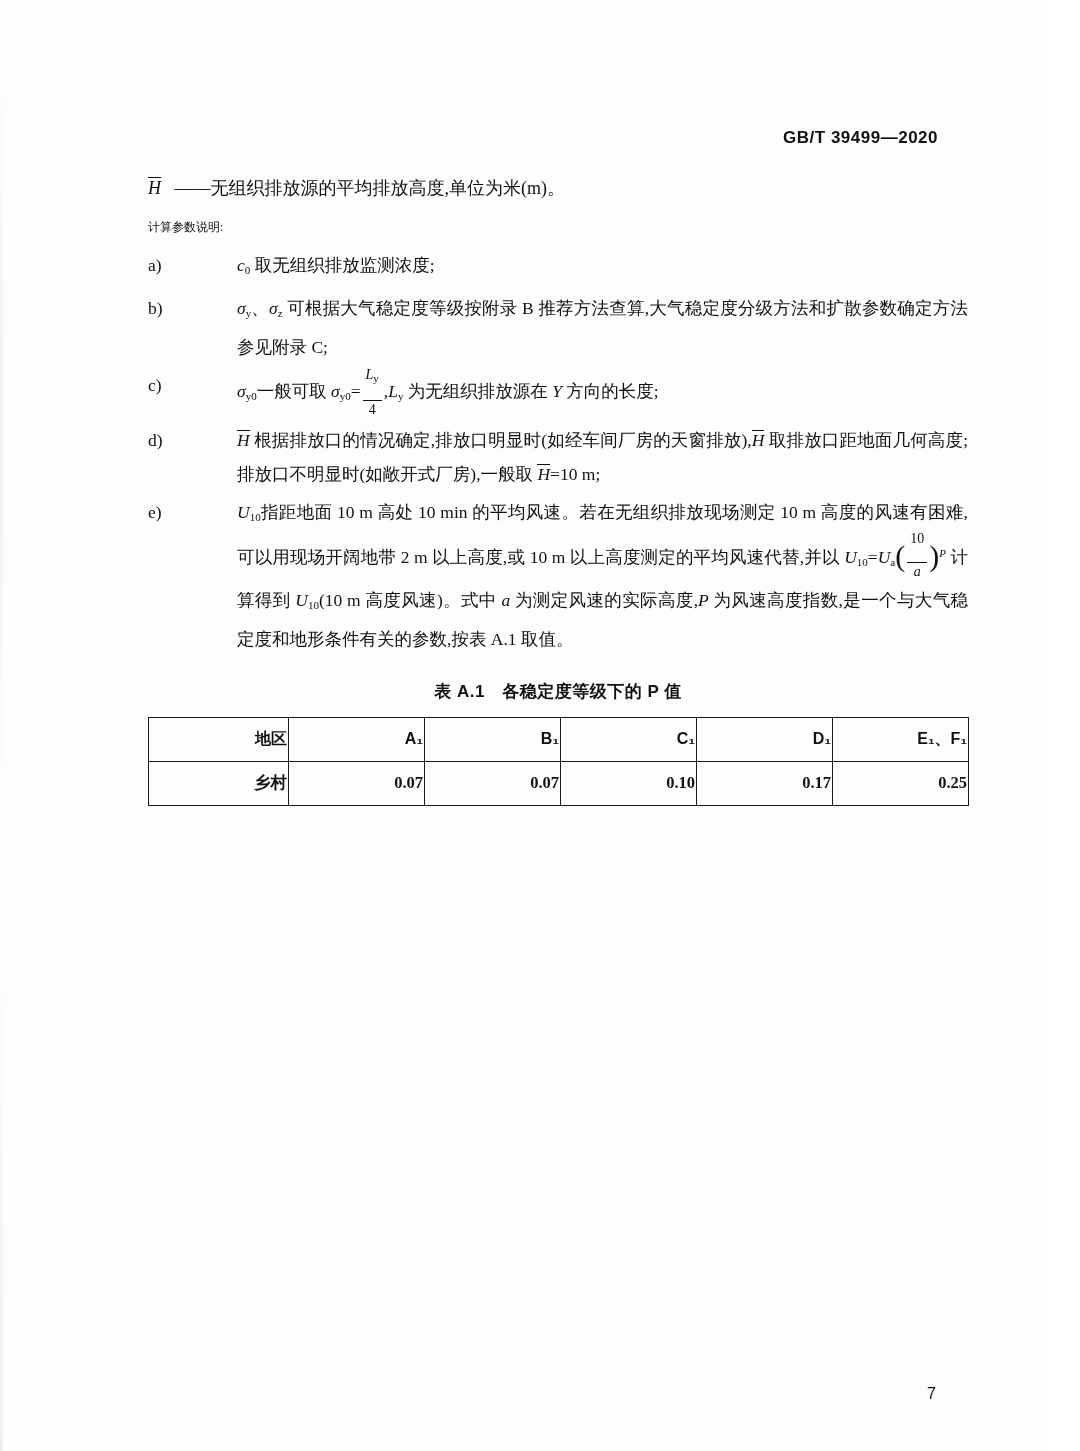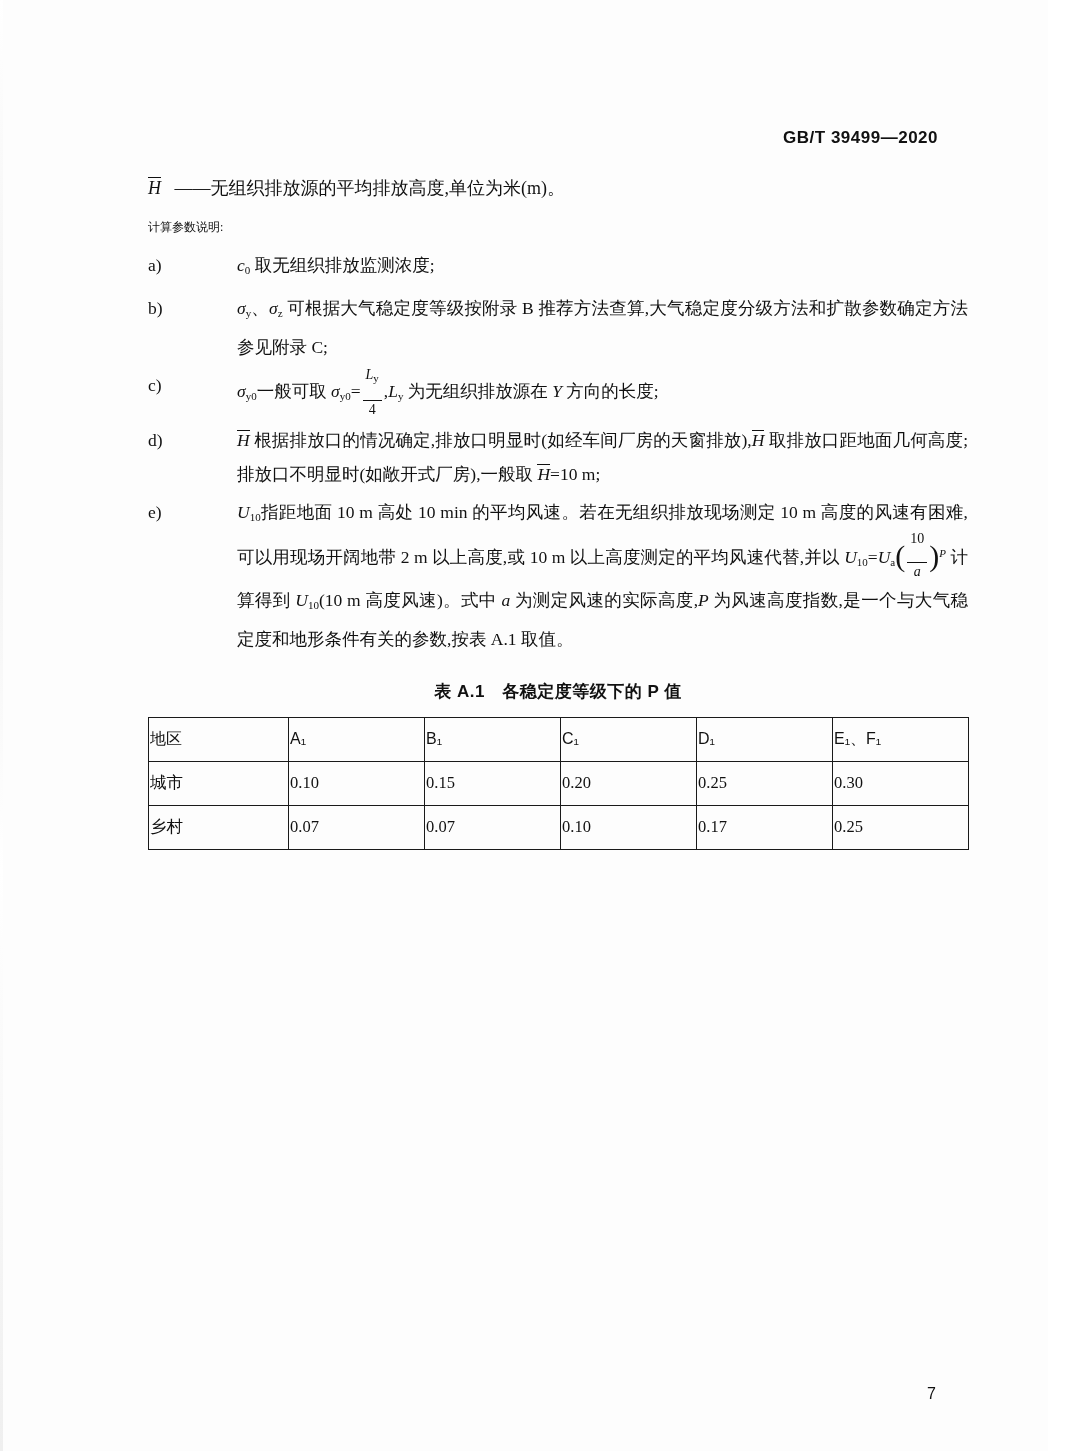--- a/index.html
+++ b/index.html
@@ -124,23 +124,23 @@
     letter-spacing: 0.5px;
   }
   table.ptable {
     border-collapse: collapse;
     width: 820px;
     margin: 0 auto;
     table-layout: fixed;
   }
   table.ptable td, table.ptable th {
     border: 1.2px solid #1a1a1a;
-    text-align: left;
+    text-align: right;
     font-size: 16.5px;
-    font-weight: normal;
+    font-weight: bold;
     height: 41px;
     font-family: "Liberation Serif", serif;
   }
   table.ptable th {
     font-family: "Liberation Sans", sans-serif;
     font-size: 16px;
   }
   .pagenum {
     position: absolute;
     right: 112px;
@@ -236,28 +236,20 @@
           <th>地区</th>
           <th>A₁</th>
           <th>B₁</th>
           <th>C₁</th>
           <th>D₁</th>
           <th>E₁、F₁</th>
         </tr>
       </thead>
       <tbody>
         <tr>
-          <td>城市</td>
-          <td>0.10</td>
-          <td>0.15</td>
-          <td>0.20</td>
-          <td>0.25</td>
-          <td>0.30</td>
-        </tr>
-        <tr>
           <td>乡村</td>
           <td>0.07</td>
           <td>0.07</td>
           <td>0.10</td>
           <td>0.17</td>
           <td>0.25</td>
         </tr>
       </tbody>
     </table>
 

